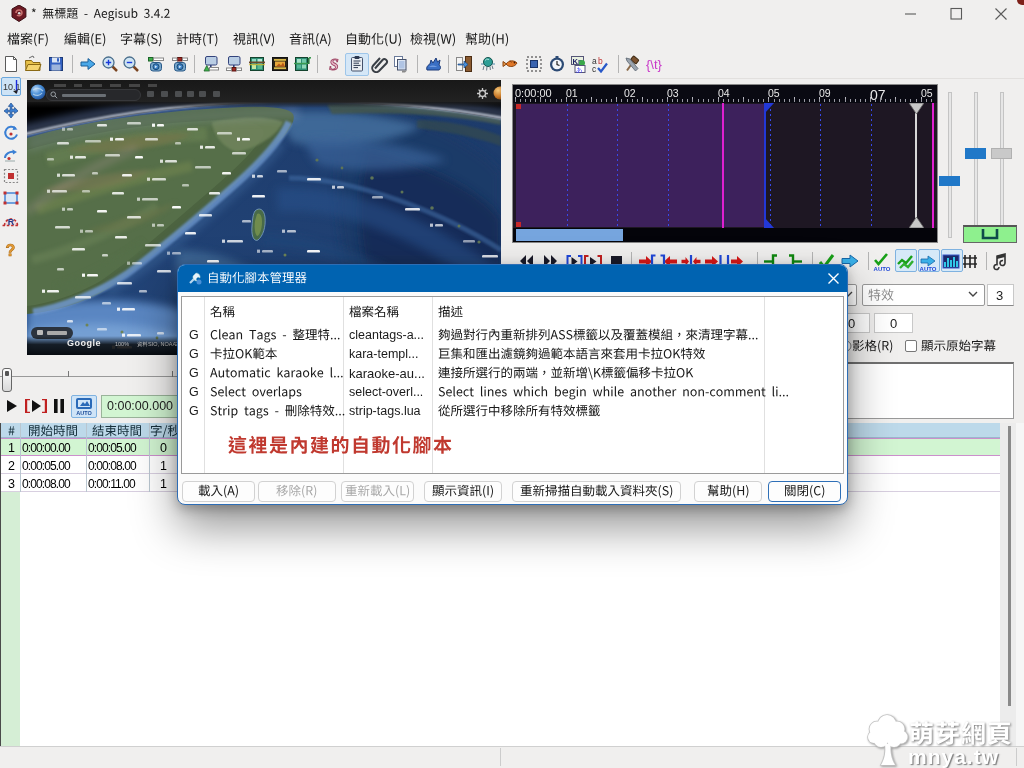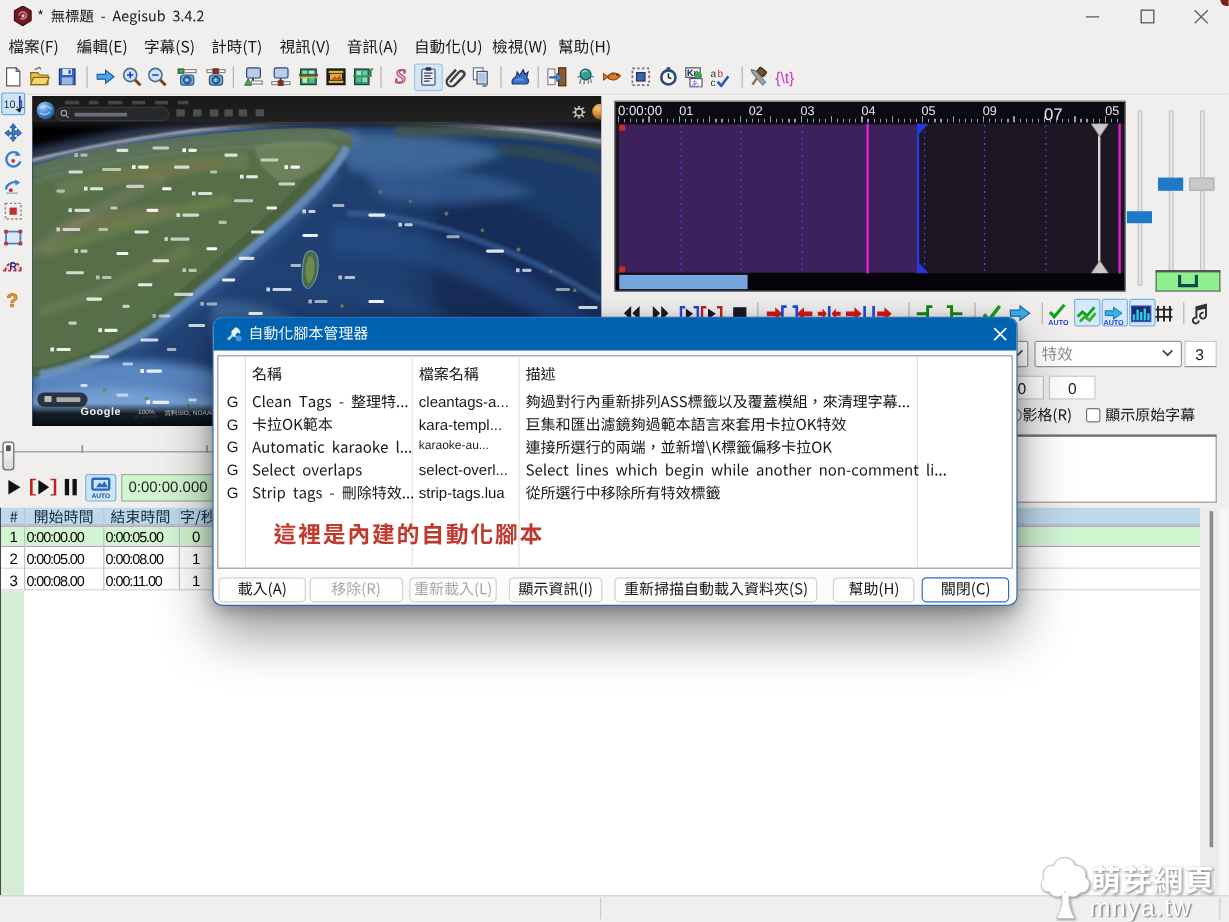--- a/index.html
+++ b/index.html
@@ -1061,21 +1061,21 @@
 </g>
 </svg>
 <svg class="" style="position:absolute;left:909.0px;top:720.1px;overflow:visible;filter:drop-shadow(1.2px 1.2px 1.2px rgba(110,110,110,.9))" width="104" height="28">
     <g fill="#ffffff" transform="translate(0,22.50) scale(0.02500,-0.02500)">
       <use href="#b0" x="0"></use>
       <use href="#b1" x="1040"></use>
       <use href="#b2" x="2080"></use>
       <use href="#b3" x="3120"></use>
     </g>
   </svg>
-<div class="lat" style="left:908px;top:745px;font-size:21px;font-weight:normal;color:#fff;letter-spacing:1px;text-shadow:1.2px 1.2px 1.2px rgba(110,110,110,.9)">mnya.tw</div>
+<div class="lat" style="left:908px;top:745px;font-size:21px;font-weight:bold;color:#fff;letter-spacing:1px;text-shadow:1.2px 1.2px 1.2px rgba(110,110,110,.9)">mnya.tw</div>
 <div class="ab" style="left:177px;top:264px;width:671px;height:241px;background:#fbfbfb;border:1px solid #2d6db5;border-radius:8px;box-shadow:0 22px 45px rgba(0,0,0,.42),0 4px 12px rgba(0,0,0,.25)"></div>
 <div class="ab" style="left:178px;top:265px;width:669px;height:27px;background:#0063b1;border-radius:7px 7px 0 0"></div>
 <svg class="ab" style="left:188px;top:271px" width="14" height="14" viewBox="0 0 14 14">
 <path d="M2 12l5-5" stroke="#bcd8f0" stroke-width="2.2"></path>
 <path d="M8 2a4 4 0 0 1 4 5l-2-1-2 2 1 2a4 4 0 0 1-4-5z" fill="#e8f2fa" stroke="#9cc" stroke-width=".5"></path>
 <circle cx="11" cy="11" r="2.5" fill="#4a90d8"></circle>
 </svg>
 <svg class="" style="position:absolute;left:207.0px;top:271.1px;overflow:visible;" width="100" height="14">
     <g fill="#ffffff" transform="translate(0,11.25) scale(0.01250,-0.01250)">
       <use href="#g34" x="0"></use>
@@ -1227,21 +1227,21 @@
       <use href="#g70" x="6822"></use>
       <use href="#g109" x="7385"></use>
       <use href="#g112" x="7991"></use>
       <use href="#g6" x="8543"></use>
       <use href="#g69" x="9567"></use>
       <use href="#g13" x="9851"></use>
       <use href="#g13" x="10129"></use>
       <use href="#g13" x="10407"></use>
     </g>
   </svg>
-<div class="lat" style="left:349px;top:366px;font-size:10px;color:#1a1a1a">karaoke-au...</div>
+<div class="lat" style="left:349px;top:366px;font-size:13px;color:#1a1a1a">karaoke-au...</div>
 <svg class="" style="position:absolute;left:438.0px;top:366.1px;overflow:visible;" width="255" height="14">
     <g fill="#1a1a1a" transform="translate(0,11.25) scale(0.01250,-0.01250)">
       <use href="#g114" x="0"></use>
       <use href="#g115" x="1000"></use>
       <use href="#g116" x="2000"></use>
       <use href="#g117" x="3000"></use>
       <use href="#g76" x="4000"></use>
       <use href="#g118" x="5000"></use>
       <use href="#g119" x="6000"></use>
       <use href="#g120" x="7000"></use>

